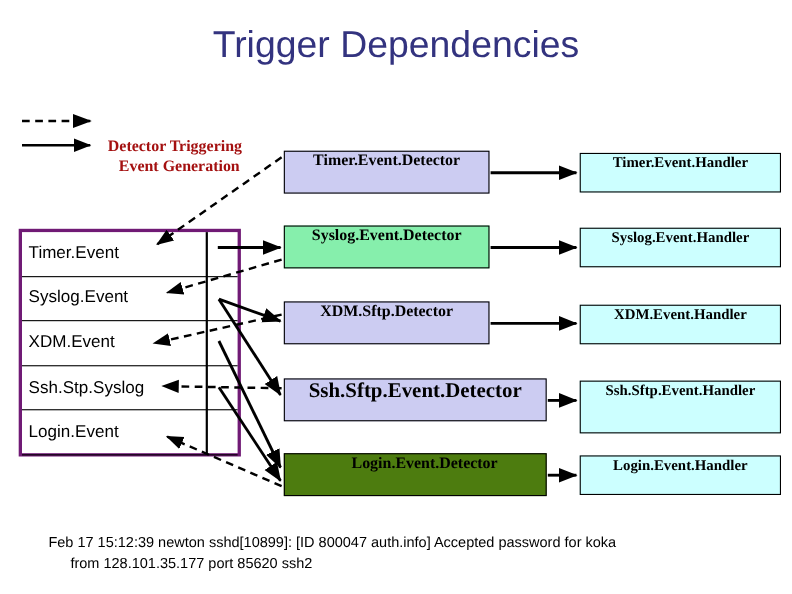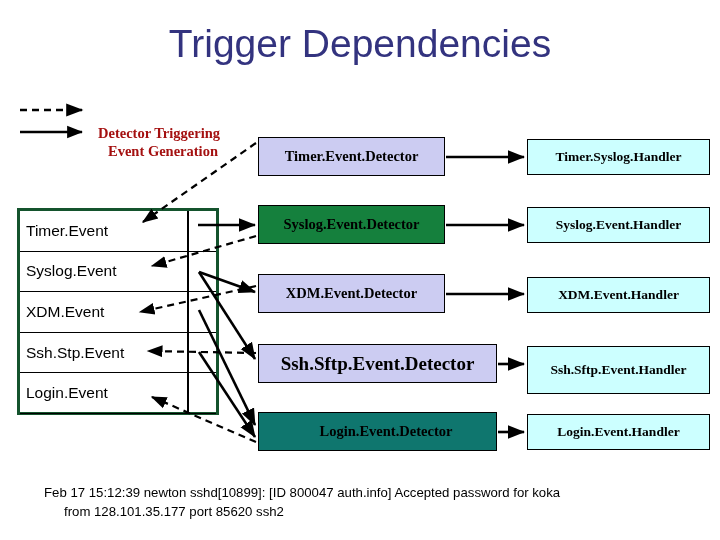--- a/index.html
+++ b/index.html
@@ -23,21 +23,21 @@
   }
 
   
   #title {
     position: absolute;
     left: 0;
     top: 22px;
     width: 720px;
     text-align: center;
     font-family: "Liberation Sans", sans-serif;
-    font-size: 39px;
+    font-size: 34px;
     font-weight: 400;
     color: #33337f;
     letter-spacing: 0px;
     white-space: nowrap;
   }
 
   
   #wires {
     position: absolute;
     left: 0; top: 0;
@@ -58,21 +58,21 @@
   #legend-gen   { left: 108px; top: 103px; margin-top: 40px; }
   #legend-trig  { left: 98px;  top: 125px; }
 
   
   #event-list {
     position: absolute;
     left: 17px;
     top: 208px;
     width: 202px;
     height: 207px;
-    border: 3px solid #14532d;
+    border: 3px solid #701a75;
     box-sizing: border-box;
     background: #ffffff;
   }
   #event-list .ev-row {
     position: relative;
     height: 20.2%;
     box-sizing: border-box;
     border-bottom: 1.5px solid #000000;
   }
   #event-list .ev-row:last-child { border-bottom: none; }
@@ -94,21 +94,21 @@
     height: 100%;
     background: #000000;
   }
 
   
   .node-box {
     position: absolute;
     box-sizing: border-box;
     border: 1.5px solid #000000;
     display: flex;
-    align-items: center;
+    align-items: flex-start;
     justify-content: center;
     font-family: "Liberation Serif", serif;
     font-weight: bold;
     color: #000000;
     white-space: nowrap;
   }
   .detector { background: #ccccf2; }
   .handler  { background: #ccffff; }
 
   
@@ -135,46 +135,46 @@
     <div class="ev-row">
       <span class="ev-label">Timer.Event</span>
     </div>
     <div class="ev-row">
       <span class="ev-label">Syslog.Event</span>
     </div>
     <div class="ev-row">
       <span class="ev-label">XDM.Event</span>
     </div>
     <div class="ev-row">
-      <span class="ev-label">Ssh.Stp.Event</span>
+      <span class="ev-label">Ssh.Stp.Syslog</span>
     </div>
     <div class="ev-row">
       <span class="ev-label">Login.Event</span>
     </div>
     <div id="event-col-divider"></div>
   </div>
 
   <div id="boxes-layer">
       <div class="node-box detector" style="left: 258px; top: 137px; width: 187px; height: 39px; background: rgb(204, 204, 242); font-size: 14.5px;">
         <span>Timer.Event.Detector</span>
       </div>
-      <div class="node-box detector" style="left: 258px; top: 205px; width: 187px; height: 39px; background: #15803d; font-size: 14.5px;">
+      <div class="node-box detector" style="left: 258px; top: 205px; width: 187px; height: 39px; background: #86efac; font-size: 14.5px;">
         <span>Syslog.Event.Detector</span>
       </div>
       <div class="node-box detector" style="left: 258px; top: 274px; width: 187px; height: 39px; background: rgb(204, 204, 242); font-size: 14.5px;">
-        <span>XDM.Event.Detector</span>
+        <span>XDM.Sftp.Detector</span>
       </div>
       <div class="node-box detector" style="left: 258px; top: 344px; width: 239px; height: 39px; background: rgb(204, 204, 242); font-size: 19px;">
         <span>Ssh.Sftp.Event.Detector</span>
       </div>
-      <div class="node-box detector" style="left: 258px; top: 412px; width: 239px; height: 39px; background: #0f766e; font-size: 14.5px; padding-left: 17px;">
+      <div class="node-box detector" style="left: 258px; top: 412px; width: 239px; height: 39px; background: #4d7c0f; font-size: 14.5px; padding-left: 17px;">
         <span>Login.Event.Detector</span>
       </div>
       <div class="node-box handler" style="left: 527px; top: 139px; width: 183px; height: 36px; background: rgb(204, 255, 255); font-size: 13.5px;">
-        <span>Timer.Syslog.Handler</span>
+        <span>Timer.Event.Handler</span>
       </div>
       <div class="node-box handler" style="left: 527px; top: 207px; width: 183px; height: 36px; background: rgb(204, 255, 255); font-size: 13.5px;">
         <span>Syslog.Event.Handler</span>
       </div>
       <div class="node-box handler" style="left: 527px; top: 277px; width: 183px; height: 36px; background: rgb(204, 255, 255); font-size: 13.5px;">
         <span>XDM.Event.Handler</span>
       </div>
       <div class="node-box handler" style="left: 527px; top: 346px; width: 183px; height: 48px; background: rgb(204, 255, 255); font-size: 13.5px;">
         <span>Ssh.Sftp.Event.Handler</span>
       </div>

